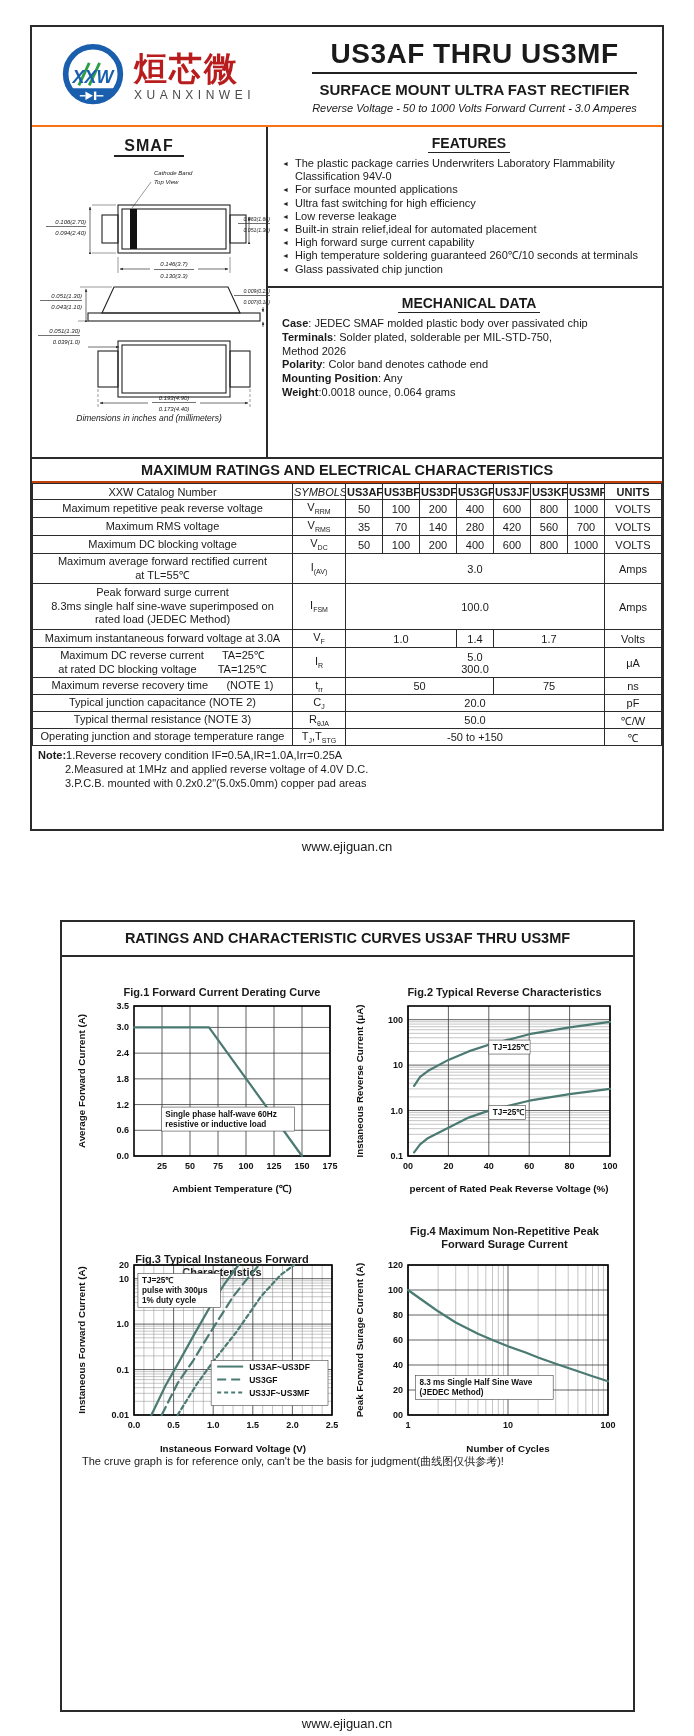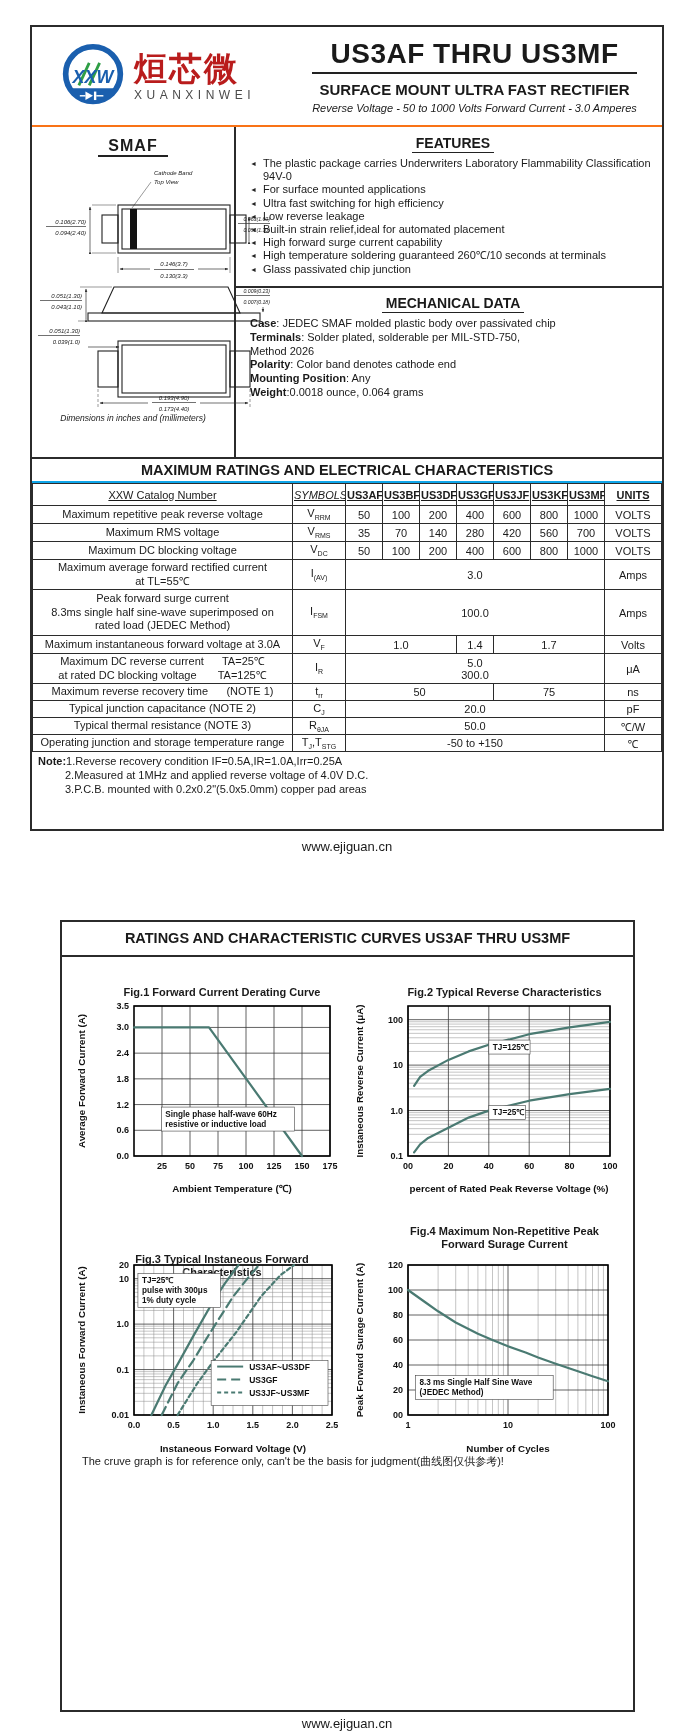--- a/index.html
+++ b/index.html
@@ -15,36 +15,36 @@
   .zh{font-size:33px;font-weight:bold;color:#b91c1c;letter-spacing:2px;line-height:36px;}
   .en{font-size:12px;color:#4a4a4a;letter-spacing:4.5px;margin-top:1px;}
   .titleblk{flex:1;text-align:center;padding-right:10px;}
   .ptitle{font-size:28px;font-weight:bold;letter-spacing:0.5px;}
   .trule{height:2px;background:#222;width:325px;margin:2px auto 7px auto;}
   .psub{font-size:15px;font-weight:bold;}
   .ptag{font-size:11px;font-style:italic;margin-top:4px;}
 
   
   .crow{display:flex;height:330px;}
-  .pkg-panel{width:204px;border-right:2px solid #2b2b2b;box-sizing:border-box;}
+  .pkg-panel{width:236px;border-right:2px solid #2b2b2b;box-sizing:border-box;}
   .pkg-title{text-align:center;margin-top:10px;}
   .pkg-title span{font-size:16px;font-weight:bold;border-bottom:2px solid #222;padding:0 10px 1px 10px;letter-spacing:1px;}
   .pkg-cap{font-size:8.5px;font-style:italic;text-align:center;margin-top:0px;}
   .right-panel{flex:1;display:flex;flex-direction:column;min-width:0;}
   .features{height:161px;border-bottom:2px solid #2b2b2b;box-sizing:border-box;padding:5px 6px 0 14px;}
   .mech{flex:1;padding:4px 6px 0 14px;}
   .sec-title{text-align:center;margin:2px 0 5px 0;}
   .sec-title span{font-size:14px;font-weight:bold;border-bottom:1.5px solid #222;padding:0 4px 1px 4px;}
   .feat{display:flex;font-size:11px;line-height:13.2px;}
   .bullet{width:13px;flex:none;font-size:7px;line-height:13px;color:#222;}
   .mline{font-size:11px;line-height:13.8px;}
   .mline b{font-weight:bold;}
 
   
-  .rat-bar{border-top:2px solid #2b2b2b;border-bottom:2px solid #0ea5e9;height:22px;line-height:22px;text-align:center;font-weight:bold;font-size:14.5px;}
+  .rat-bar{border-top:2px solid #2b2b2b;border-bottom:2px solid #c2410c;height:22px;line-height:22px;text-align:center;font-weight:bold;font-size:14.5px;}
   .conds{border-bottom:2px solid #2b2b2b;padding:3px 8px 4px 8px;font-size:11.3px;line-height:13.5px;}
   table.ratings{border-collapse:collapse;width:100%;table-layout:fixed;}
   table.ratings td{border:1px solid #2b2b2b;font-size:11px;text-align:center;vertical-align:middle;padding:0 1px;overflow:hidden;}
   td.rname{text-align:left;padding-left:5px;white-space:pre-wrap;line-height:13.5px;}
   td.namehdr{text-align:left;padding-left:8px;font-size:12px;}
   td.symhdr{font-style:italic;font-size:8.5px;}
   td.devhdr{font-weight:bold;font-size:10.5px;}
   td.unithdr{font-weight:bold;font-size:12px;}
   .symb{font-size:11px;}
   .symb sub{font-size:7px;}
@@ -238,21 +238,21 @@
           <col style="width: 37px;">
           <col style="width: 37px;">
           <col style="width: 37px;">
           <col style="width: 37px;">
           <col style="width: 37px;">
           <col style="width: 37px;">
           <col style="width: 37px;">
           <col style="width: 57px;">
         </colgroup>
         <tbody>
-          <tr style="height: 22px; text-decoration: underline;">
+          <tr style="height: 16px;">
             <td class="namehdr">XXW Catalog  Number</td>
             <td class="symhdr">SYMBOLS</td>
             <td class="devhdr">US3AF</td>
             <td class="devhdr">US3BF</td>
             <td class="devhdr">US3DF</td>
             <td class="devhdr">US3GF</td>
             <td class="devhdr">US3JF</td>
             <td class="devhdr">US3KF</td>
             <td class="devhdr">US3MF</td>
             <td class="unithdr">UNITS</td>

